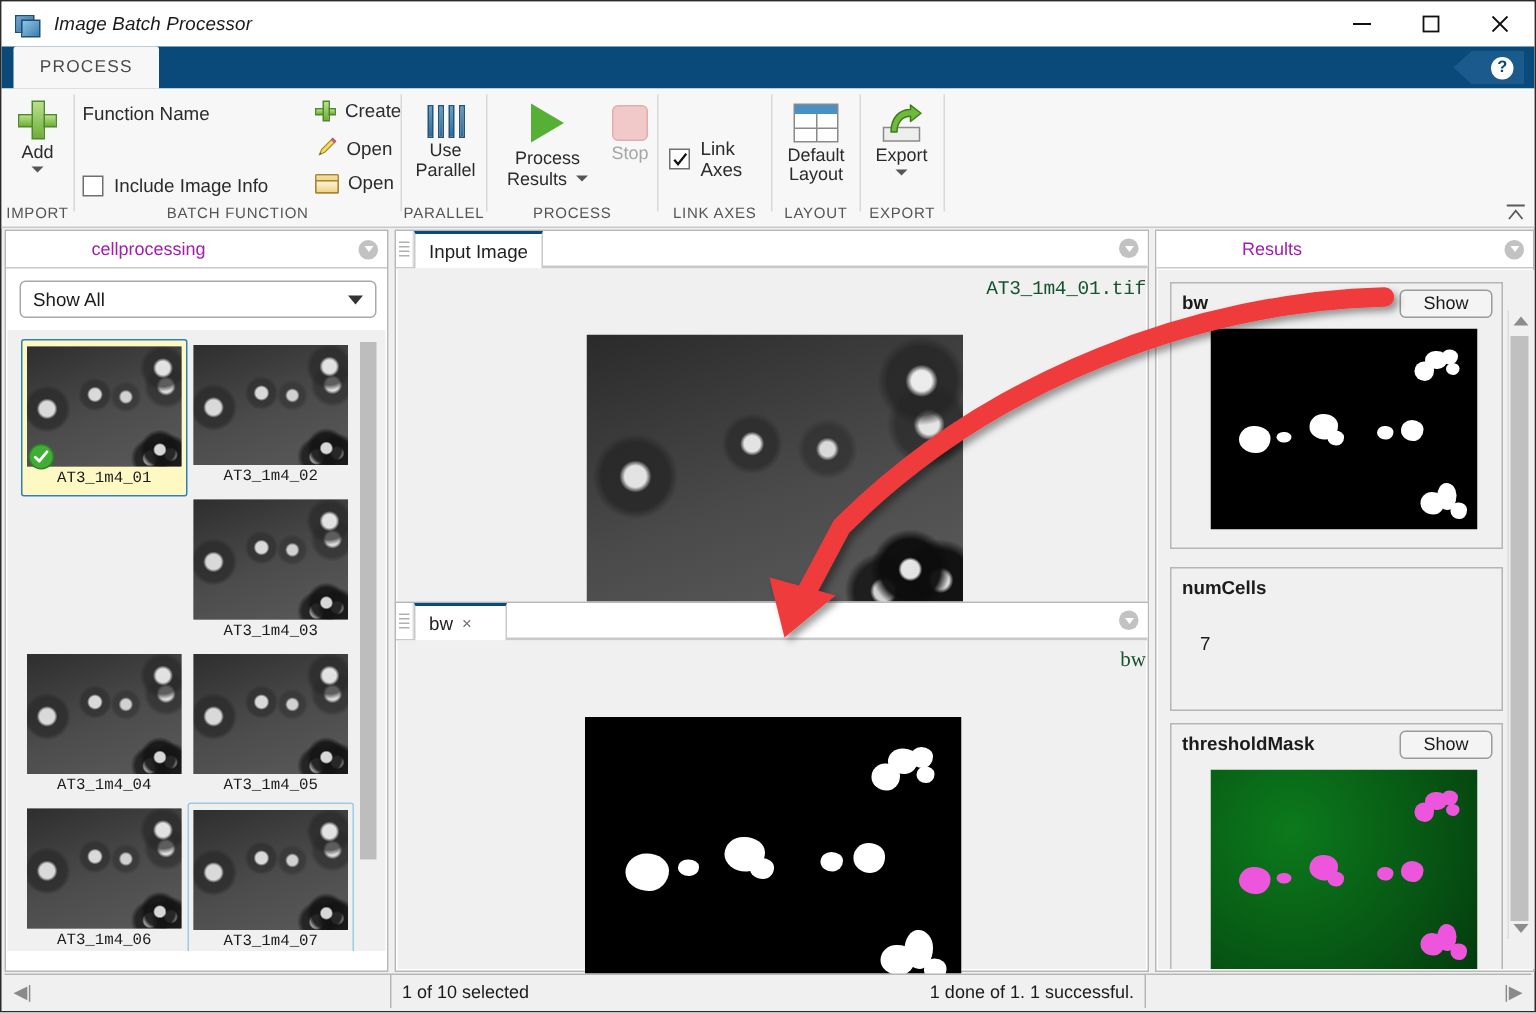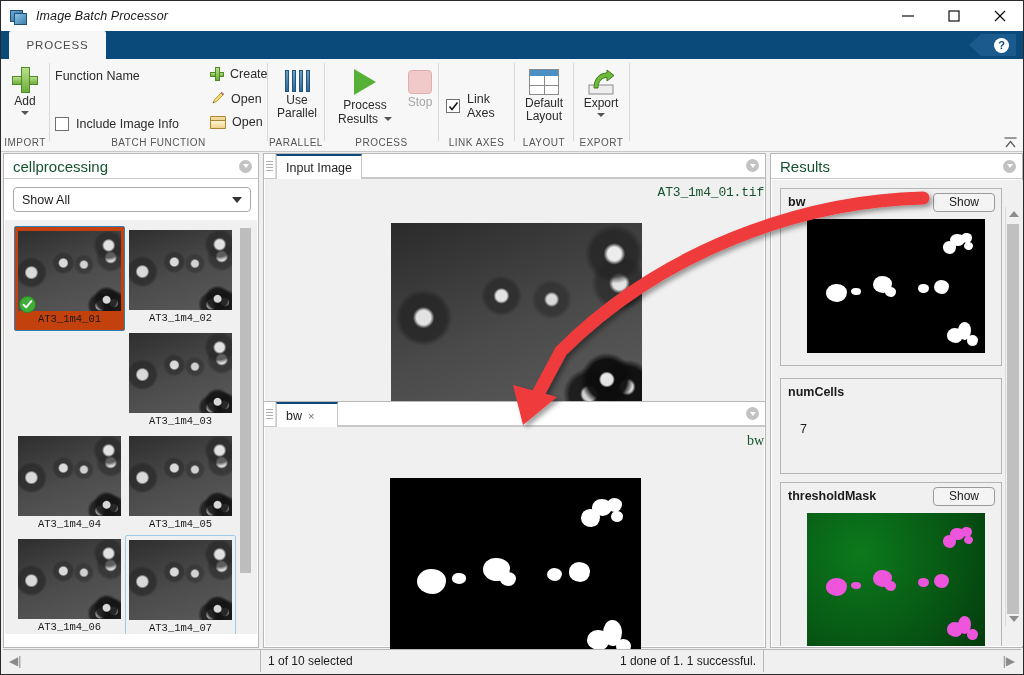--- a/index.html
+++ b/index.html
@@ -73,32 +73,32 @@
   .layouticon .vl{position:absolute;left:50%;top:6px;bottom:0;width:1px;background:#8a8a8a;}
   .layouticon .hl{position:absolute;left:0;right:0;top:15px;height:1px;background:#8a8a8a;}
 
   .exporticon{width:30px;height:26px;position:relative;}
 
   .collapse{position:absolute;right:6px;bottom:4px;width:13px;height:12px;}
 
   
   .panel{position:absolute;box-sizing:border-box;background:#ffffff;border:1px solid #b7b7b7;}
   .panelhdr{height:25px;background:#ffffff;border-bottom:1px solid #c9c9c9;display:flex;align-items:center;padding:0 6px 0 9px;box-sizing:border-box;}
-  .panelhdr .t{flex:1;font-size:15px;color:#14532d;}
+  .panelhdr .t{flex:1;font-size:12px;color:#a21caf;margin-left:48px;}
   .hdrdot{width:13px;height:13px;border-radius:50%;background:#c2c2c2;display:flex;align-items:center;justify-content:center;}
   .hdrdot .dc{width:0;height:0;border-left:3.5px solid transparent;border-right:3.5px solid transparent;border-top:4px solid #ffffff;}
 
   
   #leftpanel{left:2px;top:152px;width:256px;height:495px;}
   .showall{position:absolute;left:9px;top:33px;width:238px;height:25px;box-sizing:border-box;border:1px solid #a8a8a8;border-radius:4px;background:#fff;display:flex;align-items:center;padding:0 8px;}
   .showall .v{flex:1;font-size:12.5px;color:#1b1b1b;}
   .thumbarea{position:absolute;left:1px;top:66px;width:252px;height:414px;background:#f0f0f0;overflow:hidden;}
   .thumbgrid{position:absolute;left:9px;top:6px;width:222px;}
   .thumbcell{width:111px;float:left;box-sizing:border-box;padding:4px 3px 4px 3px;position:relative;}
-  .thumbcell.sel{background:#c2410c;border:1px solid #2d81bb;border-radius:2px;}
+  .thumbcell.sel{background:#fef9c3;border:1px solid #2d81bb;border-radius:2px;}
   .thumbcell.soft{background:#f0f0f0;border:1px solid #9ccbe8;border-radius:2px;}
   .thumbimg{width:103px;height:80px;display:block;margin:0 auto;background:#3a3a3a;position:relative;overflow:hidden;}
   .thumblabel{font-family:"Liberation Mono", monospace;font-size:10.5px;color:#1a1a1a;text-align:center;margin-top:2px;line-height:13px;}
   .okbadge{position:absolute;left:4px;bottom:17px;width:17px;height:17px;border-radius:50%;background:#3fae37;border:1px solid #2c8427;box-sizing:border-box;display:flex;align-items:center;justify-content:center;z-index:4;}
   .lscroll{position:absolute;right:6px;top:8px;width:11px;height:396px;background:#f0f0f0;}
   .lscroll .thumbbar{position:absolute;left:0;top:0;width:11px;height:345px;background:#bdbdbd;}
 
   
   .micro{position:absolute;inset:0;
     background:

